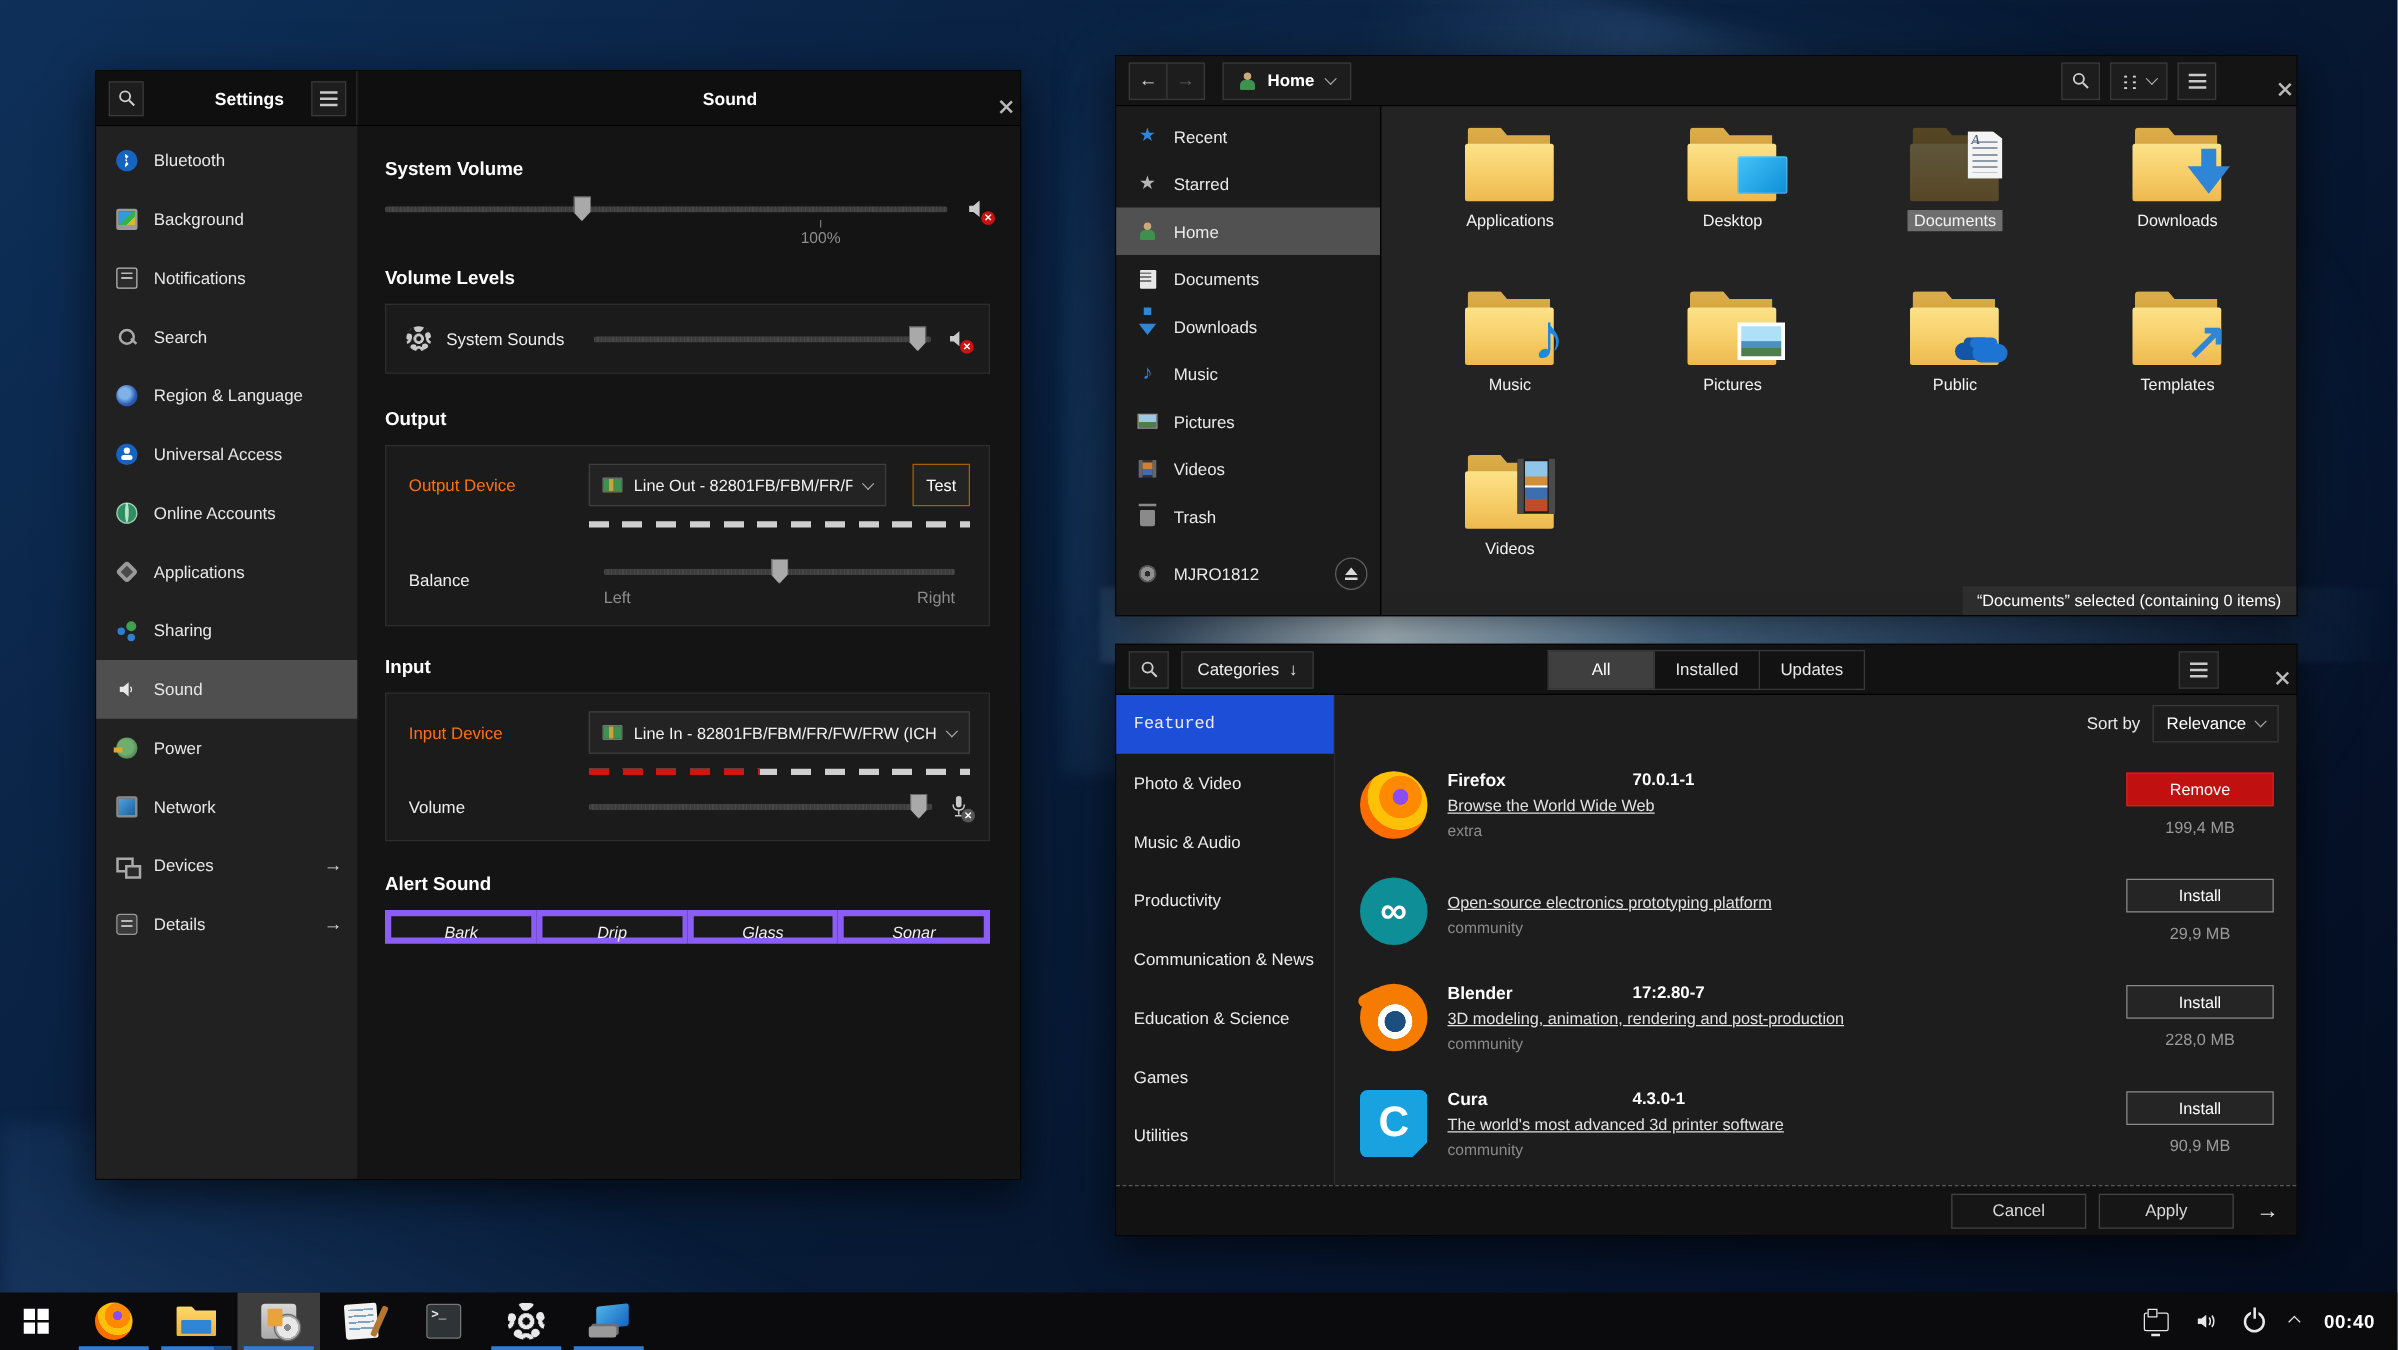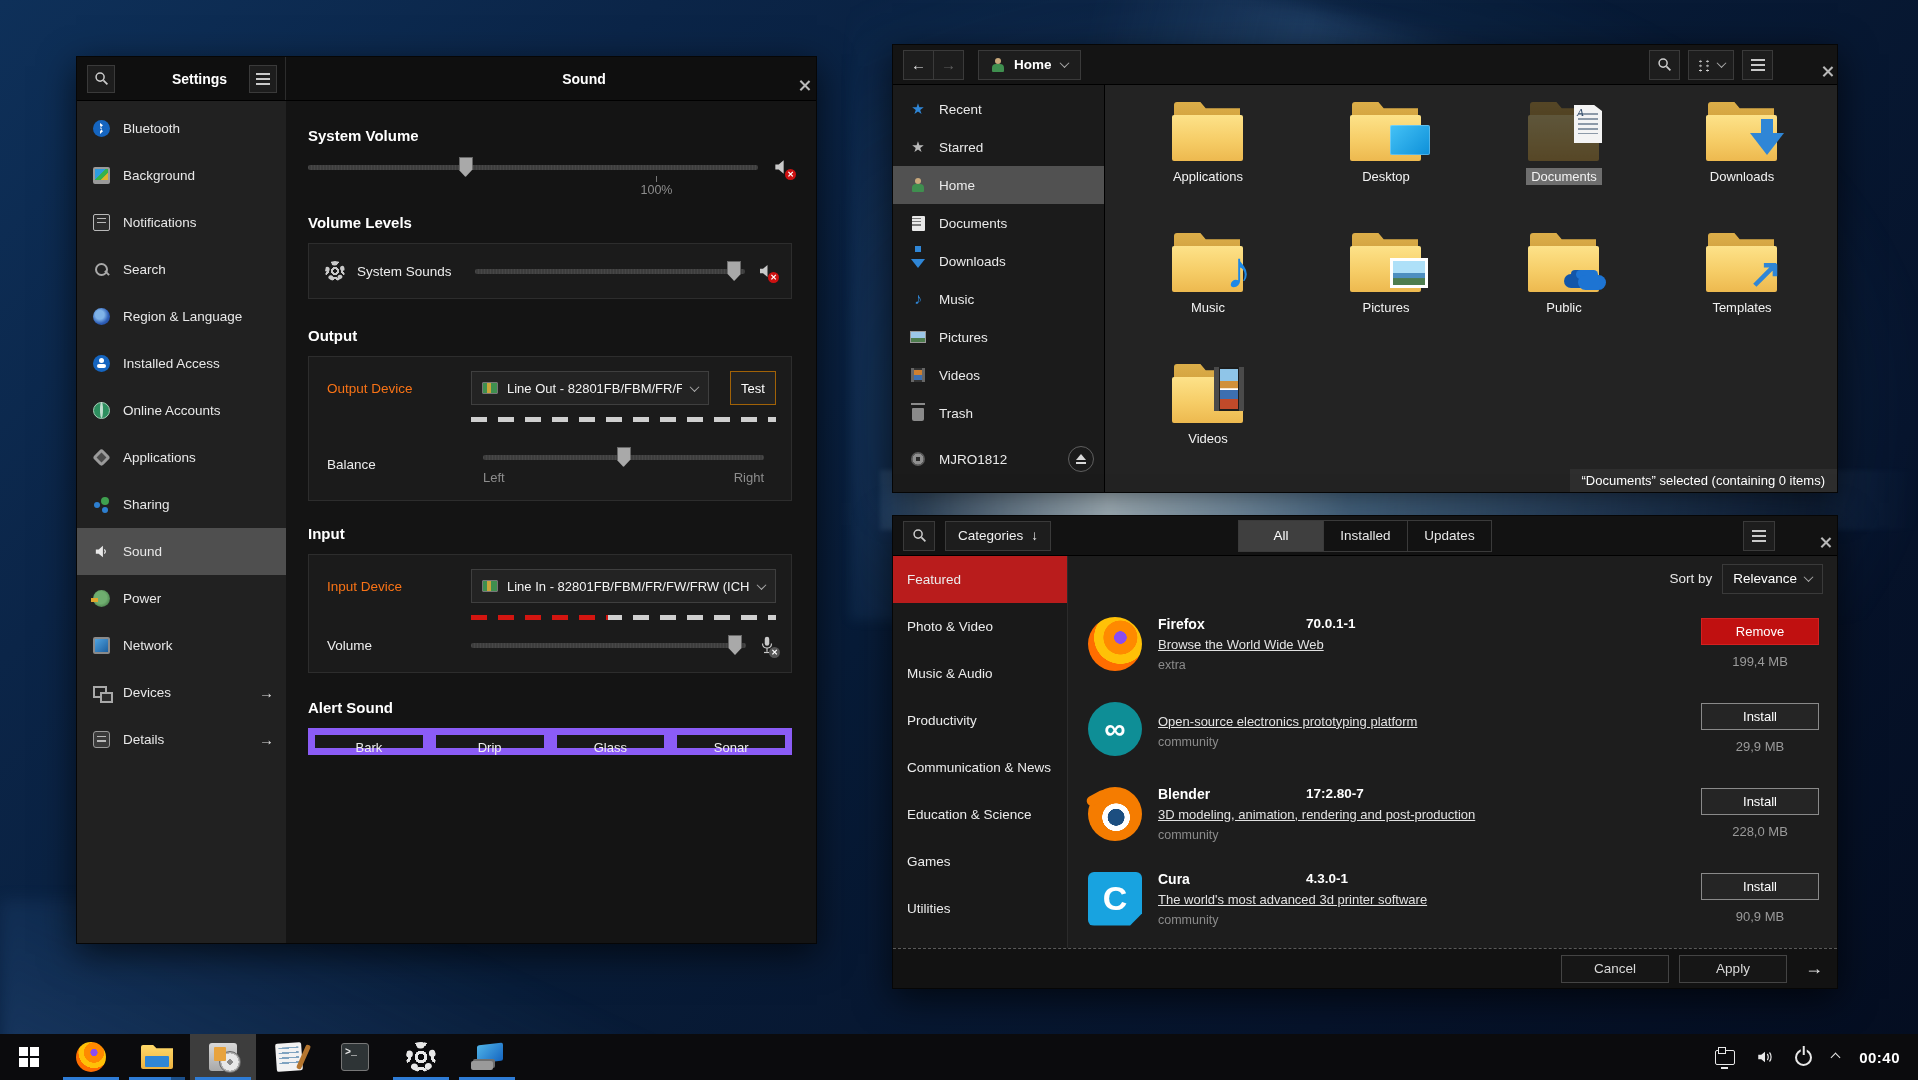--- a/index.html
+++ b/index.html
@@ -113,21 +113,21 @@
      background:repeating-linear-gradient(90deg,#cfcfcf 0 16px, transparent 16px 27px); }
   .meter .red { position:absolute; left:0; top:0; bottom:0;
      background:repeating-linear-gradient(90deg,#d31510 0 16px, #1b1b1b 16px 27px); }
   .balrow { display:flex; align-items:center; padding:8px 15px 8px 18px; }
   .balrow .flabel { width:144px; font-size:13.5px; color:#ededed; }
   .bal-wrap { flex:1; position:relative; padding:10px 12px 24px; }
   .endlbl { position:absolute; top:34px; font-size:13px; color:#8d8d8d; }
   .endlbl.r { right:12px; }
   .alert-row { display:flex; margin-top:12px; }
   .alert-btn { flex:1; height:27px; line-height:25px; text-align:center; font-size:13px; color:#f0f0f0;
-     border:7px solid #8b5cf6; margin-left:-1px; background:#191919; }
+     border:5px solid #8b5cf6; margin-left:-1px; background:#191919;font-style:italic; }
   .alert-btn:first-child { margin-left:0; }
 
   
   #files { left:892px; top:44px; width:946px; height:449px; }
   #files .toolbar { height:40px; background:#141414; display:flex; align-items:center; padding:0 10px; border-bottom:1px solid #000; }
   .nav-group { display:flex; }
   .nav-btn { width:31px; height:30px; display:flex; align-items:center; justify-content:center; border:1px solid #3a3a3a; background:#1d1d1d; font-size:15px; }
   .nav-btn + .nav-btn { margin-left:-1px; }
   .loc-btn { margin-left:14px; height:30px; display:flex; align-items:center; gap:9px; padding:0 12px; border:1px solid #3a3a3a; background:#1d1d1d; font-size:13.5px; font-weight:bold; color:#fff; }
   .person { position:relative; width:14px; height:14px; }
@@ -198,21 +198,21 @@
   #soft .hdr .tb-btn { height:30px; }
   .cat-btn { margin-left:10px; padding:0 12px; gap:8px; font-size:13.5px; color:#f0f0f0; display:flex; align-items:center; }
   .tabs { position:absolute; left:50%; transform:translateX(-50%); display:flex; border:1px solid #3a3a3a; height:32px; }
   .tab { min-width:84px; padding:0 16px; display:flex; align-items:center; justify-content:center; font-size:13.5px; color:#e8e8e8; border-left:1px solid #3a3a3a; }
   .tab:first-child { border-left:none; }
   .tab.sel { background:#3f3f3f; color:#fff; }
   #soft .hdr .right { margin-left:auto; display:flex; align-items:center; gap:22px; padding-right:8px; }
   #soft .body { flex:1; display:flex; min-height:0; }
   .c-side { width:175px; background:#191919; border-right:1px solid #2b2b2b; }
   .c-item { height:47px; display:flex; align-items:center; padding:0 14px; font-size:13.5px; color:#ececec; }
-  .c-item.sel { background:#b91c1c; }
+  .c-item.sel { background:#1d4ed8;font-family:Liberation Mono, monospace; }
   .c-main { flex:1; display:flex; flex-direction:column; min-width:0; background:#1d1d1d; }
   .sortrow { height:45px; display:flex; align-items:center; justify-content:flex-end; gap:10px; padding:0 14px; background:#1d1d1d; }
   .sortrow .slabel { font-size:13.5px; color:#e8e8e8; }
   .sort-dd { height:30px; display:flex; align-items:center; gap:8px; padding:0 10px; border:1px solid #3a3a3a; background:#1d1d1d; font-size:13.5px; color:#fff; }
   .applist { flex:1; }
   .app { height:85px; display:flex; align-items:center; padding:0 16px 0 20px; gap:16px; }
   .ai { width:54px; height:54px; flex:none; border-radius:50%; position:relative; }
   .ai-firefox { background:radial-gradient(circle at 60% 38%, #8a4df0 0 13%, #ff8a00 14% 36%, #ffc107 37% 56%, #ff6d00 57% 78%, #e65100 79%); }
   .ai-arduino { background:#0e8e96; display:flex; align-items:center; justify-content:center; font-size:30px; font-weight:bold; color:#fff; }
   .ai-blender { background:radial-gradient(circle at 52% 56%, #1c4e80 0 20%, #ffffff 21% 33%, #f57c00 34%); }
@@ -314,21 +314,21 @@
       <div class="s-item">
           <span class="si ic-se"></span>
           <span>Search</span>
         </div>
       <div class="s-item">
           <span class="si ic-rl"></span>
           <span>Region &amp; Language</span>
         </div>
       <div class="s-item">
           <span class="si ic-ua"></span>
-          <span>Installed Access</span>
+          <span>Universal Access</span>
         </div>
       <div class="s-item">
           <span class="si ic-oa"></span>
           <span>Online Accounts</span>
         </div>
       <div class="s-item">
           <span class="si ic-ap"></span>
           <span>Applications</span>
         </div>
       <div class="s-item">

